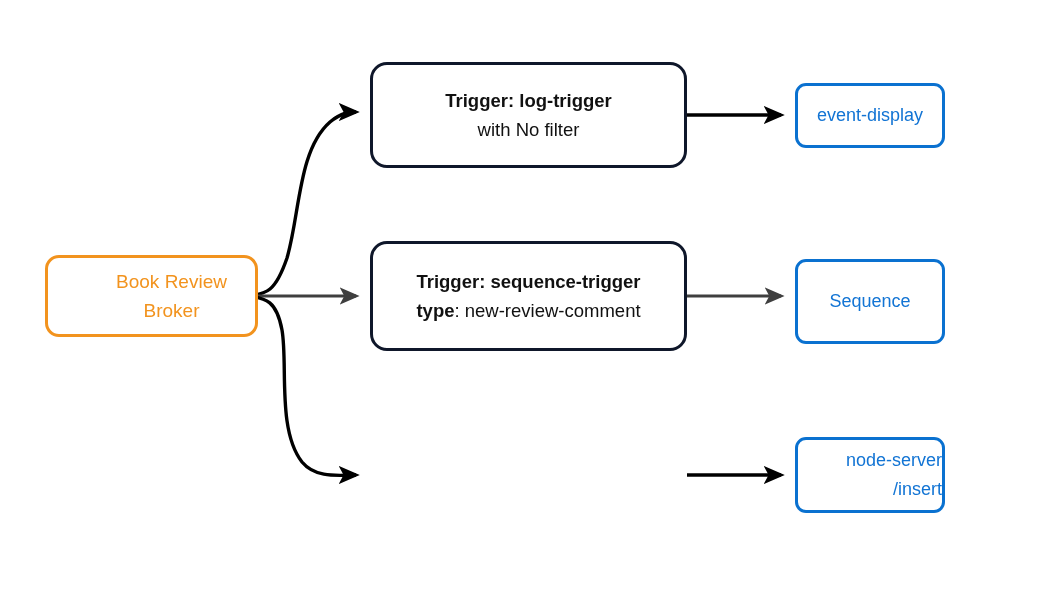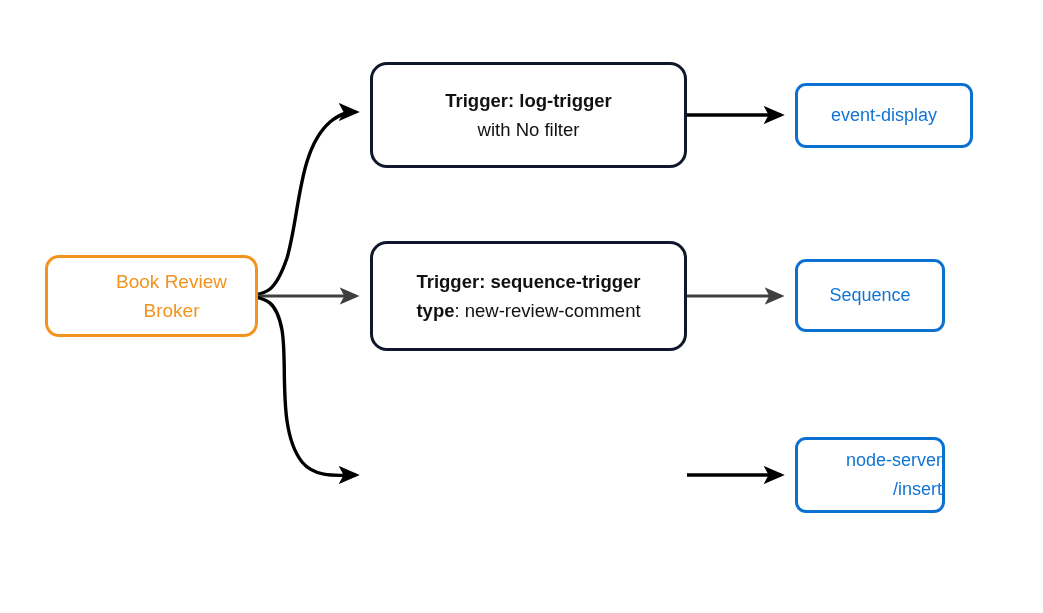--- a/index.html
+++ b/index.html
@@ -101,25 +101,25 @@
     <span class="line b">Trigger: log-trigger</span>
     <span class="line">with No filter</span>
   </div>
 
   <div class="node node-trigger" style="left:370px; top:241px; width:317px; height:110px;">
     <span class="line b">Trigger: sequence-trigger</span>
     <span class="line"><span class="b">type</span><span>: new-review-comment</span></span>
   </div>
 
 
-  <div class="node node-service" style="left:795px; top:83px; width:178px; height:65px;text-align:right;">
+  <div class="node node-service" style="left:795px; top:83px; width:150px; height:65px;text-align:right;">
     <span class="line">event-display</span>
   </div>
 
-  <div class="node node-service" style="left:795px; top:259px; width:150px; height:73px;">
+  <div class="node node-service" style="left:795px; top:259px; width:150px; height:85px;">
     <span class="line">Sequence</span>
   </div>
 
   <div class="node node-service" style="left:795px; top:437px; width:150px; height:76px;align-items:flex-end;">
     <span class="line">node-server</span>
     <span class="line">/insert</span>
   </div>
 
 </div>
 

